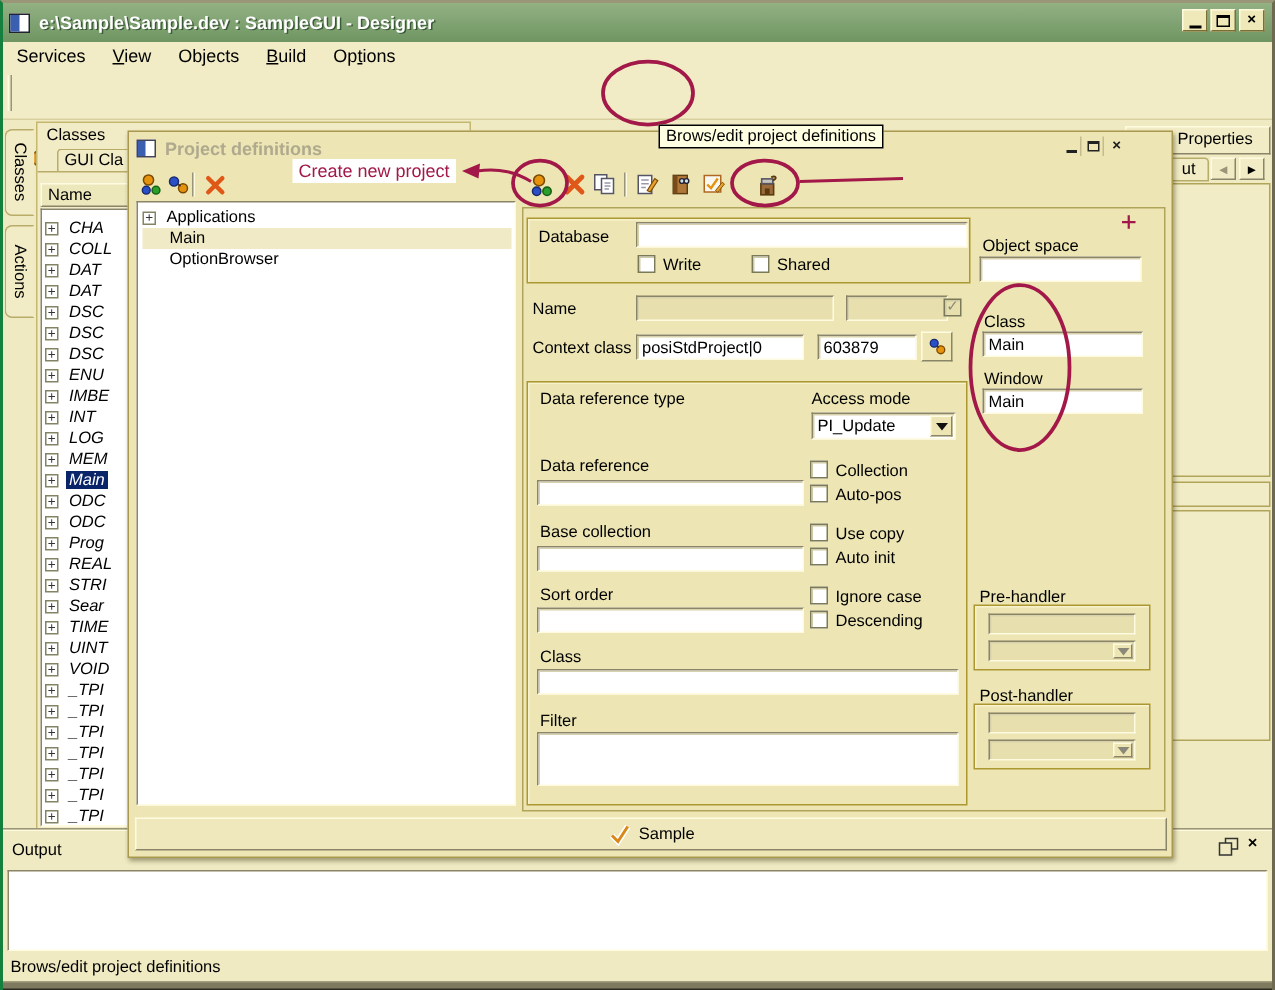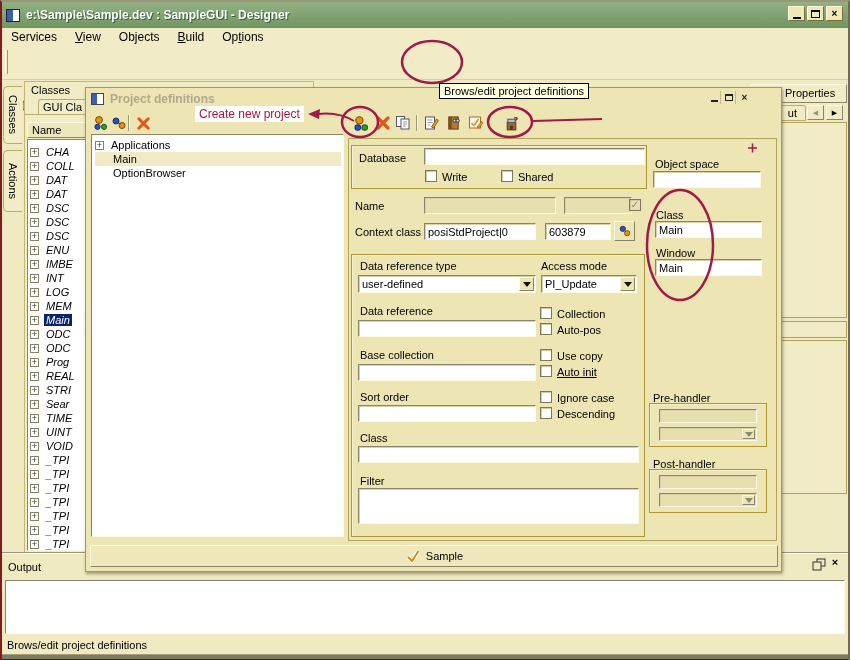--- a/index.html
+++ b/index.html
@@ -1,19 +1,19 @@
 <!DOCTYPE html>
 <html><head>
 <meta charset="utf-8">
 <style>
   * { margin:0; padding:0; box-sizing:border-box; }
   html,body { width:850px; height:660px; overflow:hidden; }
   body { font-family:"Liberation Sans", sans-serif; font-size:11px; color:#000; }
   #app { position:relative; width:850px; height:660px; background:#EFEAC2;
-         border-left:2px solid #7f1d1d; border-right:2px solid #6e6a52; border-top:2px solid #9a9678; }
+         border-left:2px solid #15803d; border-right:2px solid #6e6a52; border-top:2px solid #9a9678; }
 
   
   #titlebar { position:absolute; left:0; top:0; width:846px; height:26px;
     background:linear-gradient(#93B183,#6F9562); display:flex; align-items:center; padding-left:4px; }
   #app-icon { width:14px; height:13px; background:#fff; border:1px solid #223; display:inline-block; position:relative; }
   #app-icon::after { content:""; position:absolute; left:0; top:0; width:6px; height:11px; background:#3a5fb0; }
   #title-text { color:#fff; font-weight:bold; font-size:12px; margin-left:6px; text-shadow:1px 1px 0 #3a5a38; }
   .win-btn { width:17px; height:15px; background:#EFE8B8; border:1px solid; border-color:#fffbe0 #7a6e34 #7a6e34 #fffbe0;
     display:inline-flex; align-items:center; justify-content:center; font-size:10px; font-weight:bold; margin-left:2px; }
   #win-controls { position:absolute; right:5px; top:4px; display:flex; }
@@ -478,41 +478,38 @@
         </svg>
       </span>
 
     <div class="lbl" style="left:570px;top:121px;">Class</div>
     <div class="field" style="left:569px;top:133px;width:107px;height:17px;">Main</div>
     <div class="lbl" style="left:570px;top:159px;">Window</div>
     <div class="field" style="left:569px;top:171px;width:107px;height:17px;">Main</div>
 
     <div class="gbox" style="left:265px;top:166px;width:294px;height:283px;"></div>
     <div class="lbl" style="left:274px;top:172px;">Data reference type</div>
-    <div class="field combo" style="left:272px;top:187px;width:178px;height:18px;"><span>user-defined</span><span class="ddbtn">
-          <i></i>
-        </span></div>
     <div class="lbl" style="left:455px;top:172px;">Access mode</div>
     <div class="field combo" style="left:455px;top:187px;width:96px;height:18px;"><span>PI_Update</span><span class="ddbtn">
           <i></i>
         </span></div>
 
     <div class="lbl" style="left:274px;top:217px;">Data reference</div>
     <div class="field" style="left:272px;top:232px;width:178px;height:17px;"></div>
     <span class="cb" style="left:454px;top:219px;"></span>
     <div class="lbl" style="left:471px;top:220px;">Collection</div>
     <span class="cb" style="left:454px;top:235px;"></span>
     <div class="lbl" style="left:471px;top:236px;">Auto-pos</div>
 
     <div class="lbl" style="left:274px;top:261px;">Base collection</div>
     <div class="field" style="left:272px;top:276px;width:178px;height:17px;"></div>
     <span class="cb" style="left:454px;top:261px;"></span>
     <div class="lbl" style="left:471px;top:262px;">Use copy</div>
     <span class="cb" style="left:454px;top:277px;"></span>
-    <div class="lbl" style="left:471px;top:278px;text-decoration:underline;">Auto init</div>
+    <div class="lbl" style="left:471px;top:278px;">Auto init</div>
 
     <div class="lbl" style="left:274px;top:303px;">Sort order</div>
     <div class="field" style="left:272px;top:317px;width:178px;height:17px;"></div>
     <span class="cb" style="left:454px;top:303px;"></span>
     <div class="lbl" style="left:471px;top:304px;">Ignore case</div>
     <span class="cb" style="left:454px;top:319px;"></span>
     <div class="lbl" style="left:471px;top:320px;">Descending</div>
 
     <div class="lbl" style="left:274px;top:344px;">Class</div>
     <div class="field" style="left:272px;top:358px;width:281px;height:17px;"></div>

